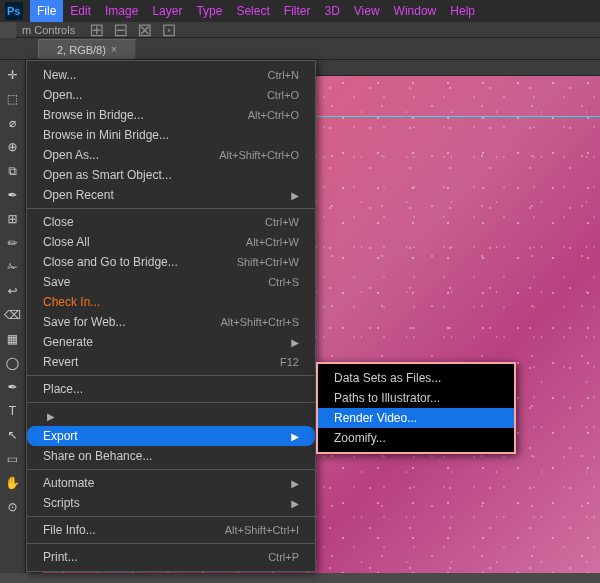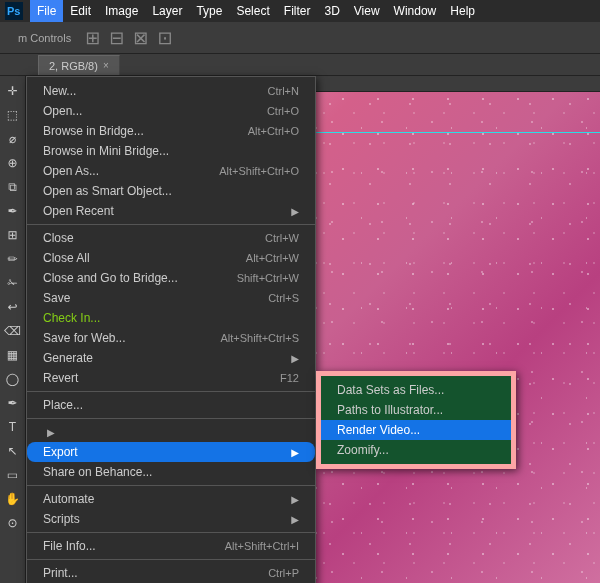--- a/index.html
+++ b/index.html
@@ -26,60 +26,61 @@
     .menu-bar-logo {
       width: 20px;
       height: 20px;
       margin-right: 6px;
       display: flex;
       align-items: center;
       justify-content: center;
     }
     .menu-bar-item {
       padding: 2px 7px;
-      color: #ffffff;
+      color: #d946ef;
       cursor: pointer;
       font-size: 12px;
       height: 22px;
       display: flex;
       align-items: center;
     }
     .menu-bar-item.active {
       background: #3b82f6;
       color: #fff;
     }
 
     
     .toolbar-row {
       background: #3c3c3c;
-      height: 32px;
-      display: flex;
-      align-items: center;
-      padding: 0 18px;
+      height: 16px;
+      display: flex;
+      align-items: center;
+      padding: 0 6px;
       border-bottom: 1px solid #222;
       gap: 4px;
+      margin-left: 16px;
     }
     .toolbar-text {
       color: #aaa;
       font-size: 11px;
     }
 
     
     .tab-bar {
       background: #3c3c3c;
       height: 22px;
       display: flex;
       align-items: flex-end;
       padding-left: 38px;
       border-bottom: 1px solid #222;
     }
     .tab {
       background: #555;
       color: #ccc;
-      padding: 2px 10px;
+      padding: 2px 18px;
       font-size: 11px;
       border-top: 1px solid #666;
       border-right: 1px solid #444;
       border-left: 1px solid #666;
       height: 20px;
       display: flex;
       align-items: center;
       gap: 5px;
       cursor: pointer;
     }
@@ -144,21 +145,21 @@
       position: relative;
       justify-content: space-between;
       min-height: 20px;
     }
     .menu-item.highlighted {
       background: #1473e6;
       color: #fff;
       border-radius: 8px;
     }
     .menu-item.disabled {
-      color: #84cc16;
+      color: #f97316;
       cursor: default;
     }
     .menu-item .label { flex: 1; }
     .menu-item .shortcut {
       color: #999;
       font-size: 11px;
       margin-left: 20px;
       white-space: nowrap;
     }
     .menu-item .arrow {
@@ -169,28 +170,28 @@
     .menu-item.highlighted .arrow { color: #fff; }
 
     .menu-separator {
       height: 1px;
       background: #555;
       margin: 3px 0;
     }
 
     
     .submenu {
-      background: #14532d;
-      border: 5px solid #fca5a5;
+      background: #000000;
+      border: 2px solid #fca5a5;
       width: 200px;
       padding: 4px 0;
       box-shadow: 2px 2px 8px rgba(0,0,0,0.6);
       position: absolute;
       left: 290px;
-      top: 295px; 
+      top: 302px; 
     }
 
     .submenu-item {
       display: flex;
       align-items: center;
       padding: 3px 16px;
       color: #ccc;
       cursor: pointer;
       min-height: 20px;
     }

